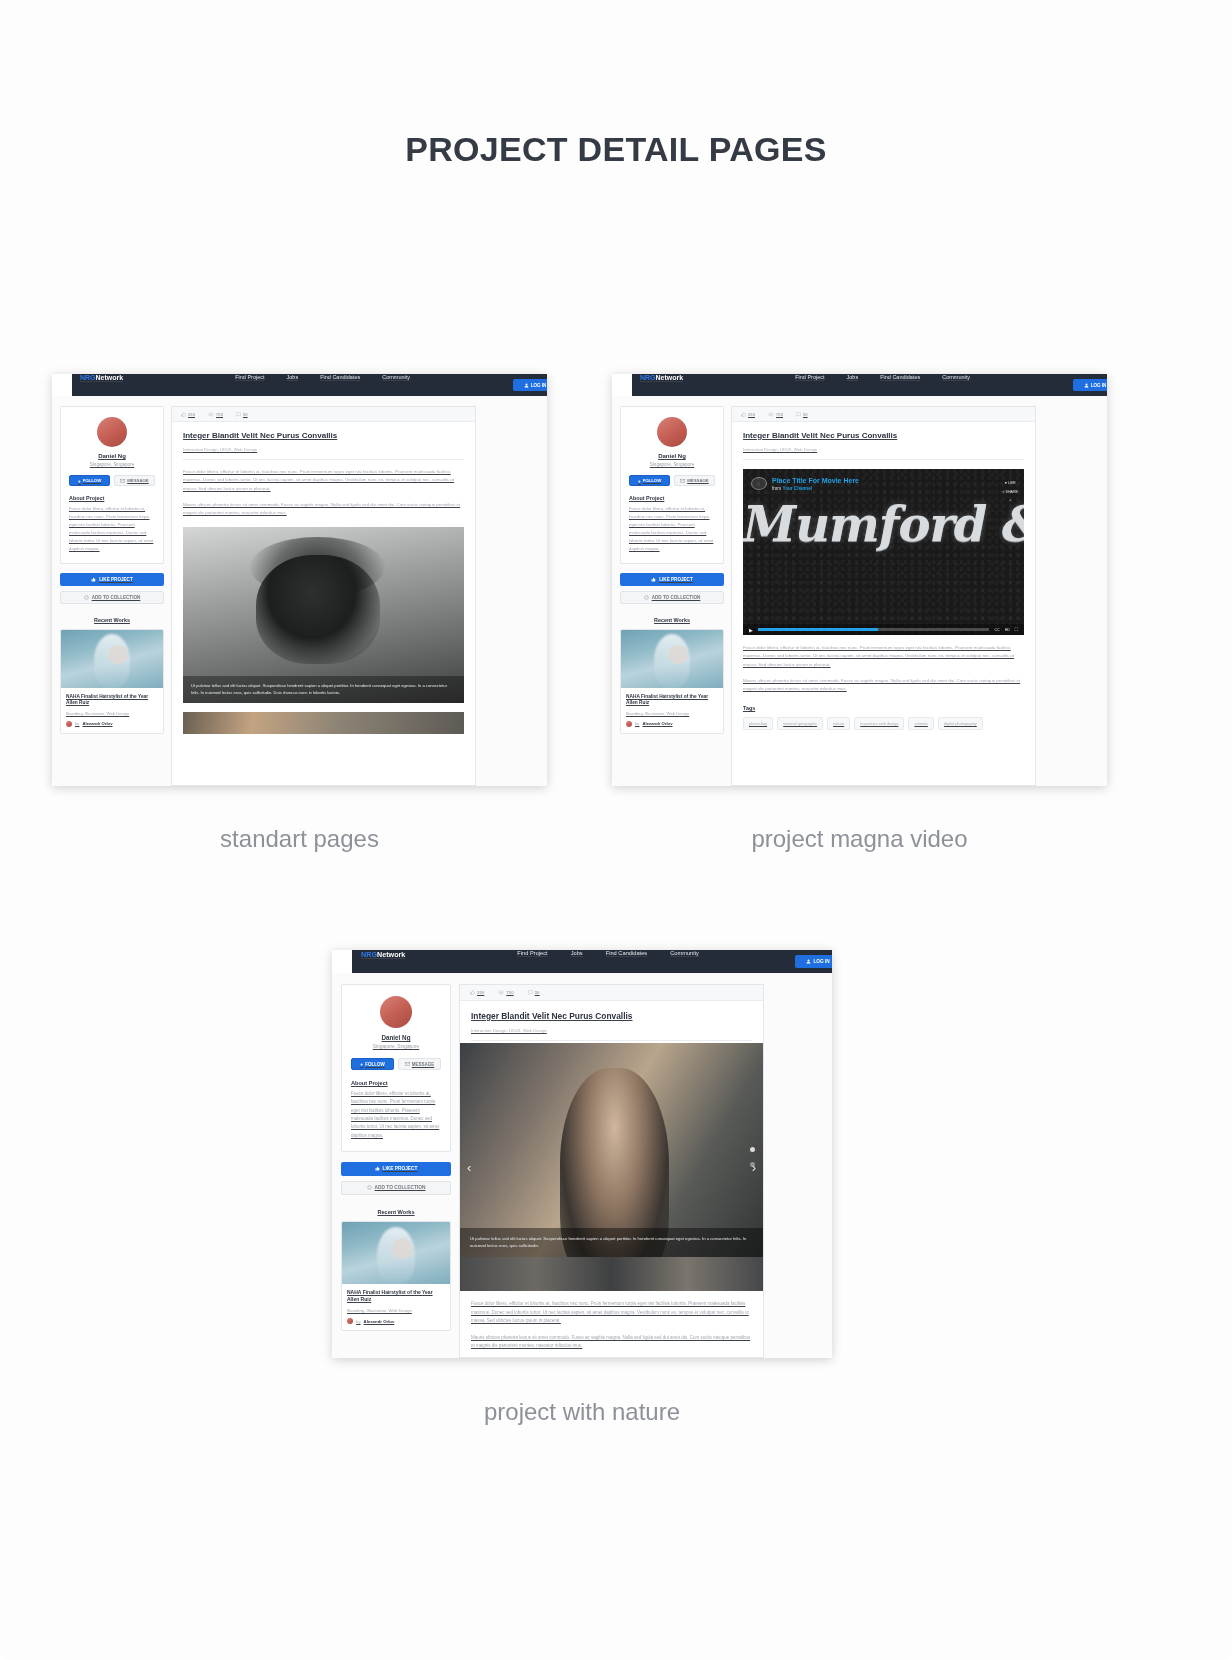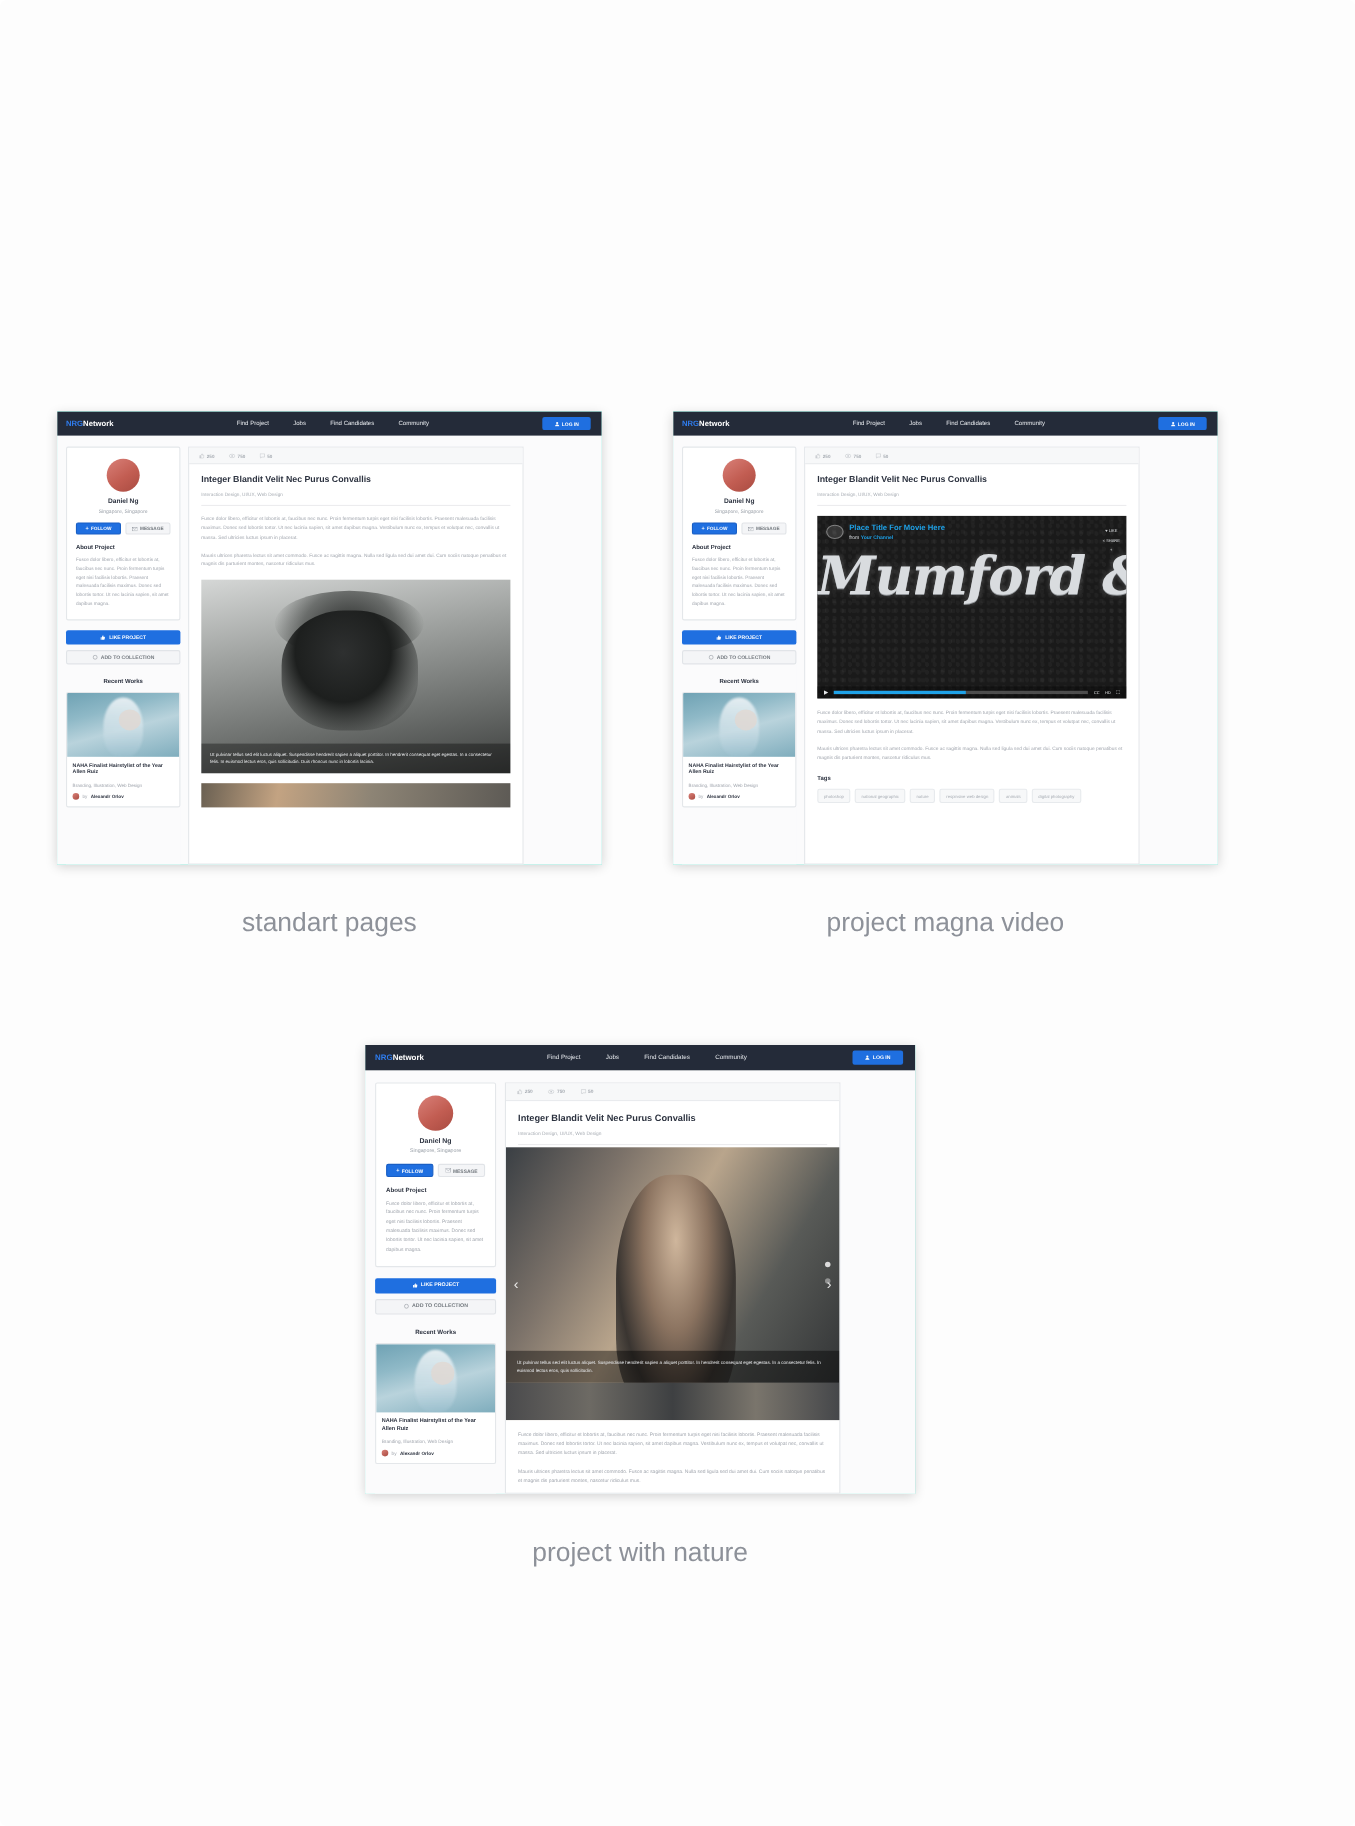--- a/index.html
+++ b/index.html
@@ -29,31 +29,33 @@
     margin:0; padding-top:40px;
   }
 
   .caption{
     text-align:center; font-size:24px; color:#8d9199; font-weight:400;
   }
 
   
   .mock{
     position:absolute;
-    background:#5eead4;
+    background:#3b82f6;
     box-shadow:0 2px 10px rgba(0,0,0,.18);
     overflow:hidden;
+    text-decoration:underline;
   }
   .mock-inner{ position:relative; width:100%; height:100%; background:#fff; }
 
   
   .nav{
     background:#242b39; width:100%;
-    display:flex; align-items:center;
+    display:flex; align-items:flex-start;
     position:relative;
+    margin-left:20px;
   }
   .nav-logo{ font-weight:bold; color:#ffffff; white-space:nowrap; }
   .nav-logo .nrg{ color:#2f7ced; }
   .nav-links{ display:flex; align-items:center; }
   .nav-link{ color:#e7eaee; white-space:nowrap; font-weight:500; }
   .nav-login{
     background:#1f6fe0; color:#fff; border-radius:2px;
     display:flex; align-items:center; justify-content:center;
     white-space:nowrap; font-weight:600;
   }
@@ -216,20 +218,21 @@
     position:absolute; right:8px; width:5px; height:5px; border-radius:50%;
     background:rgba(255,255,255,.8);
   }
 </style>
 </head>
 <body>
 
 <div class="page-frame"></div>
 
 <div class="hero" style="position:absolute;left:0;right:0;top:0;">
+  <h1 class="hero-title">PROJECT DETAIL PAGES</h1>
 </div>
 
 <div class="mock" style="left:52px; top:374px; width:495px; height:412px;">
   <div class="mock-inner">
 
     <div class="nav" style="height:22px; padding:0 8px;">
       <div class="nav-logo" style="font-size:7px;">
         <span class="nrg">NRG</span><span>Network</span>
       </div>
       <div class="nav-links" style="margin-left:112px; gap:22px;">

